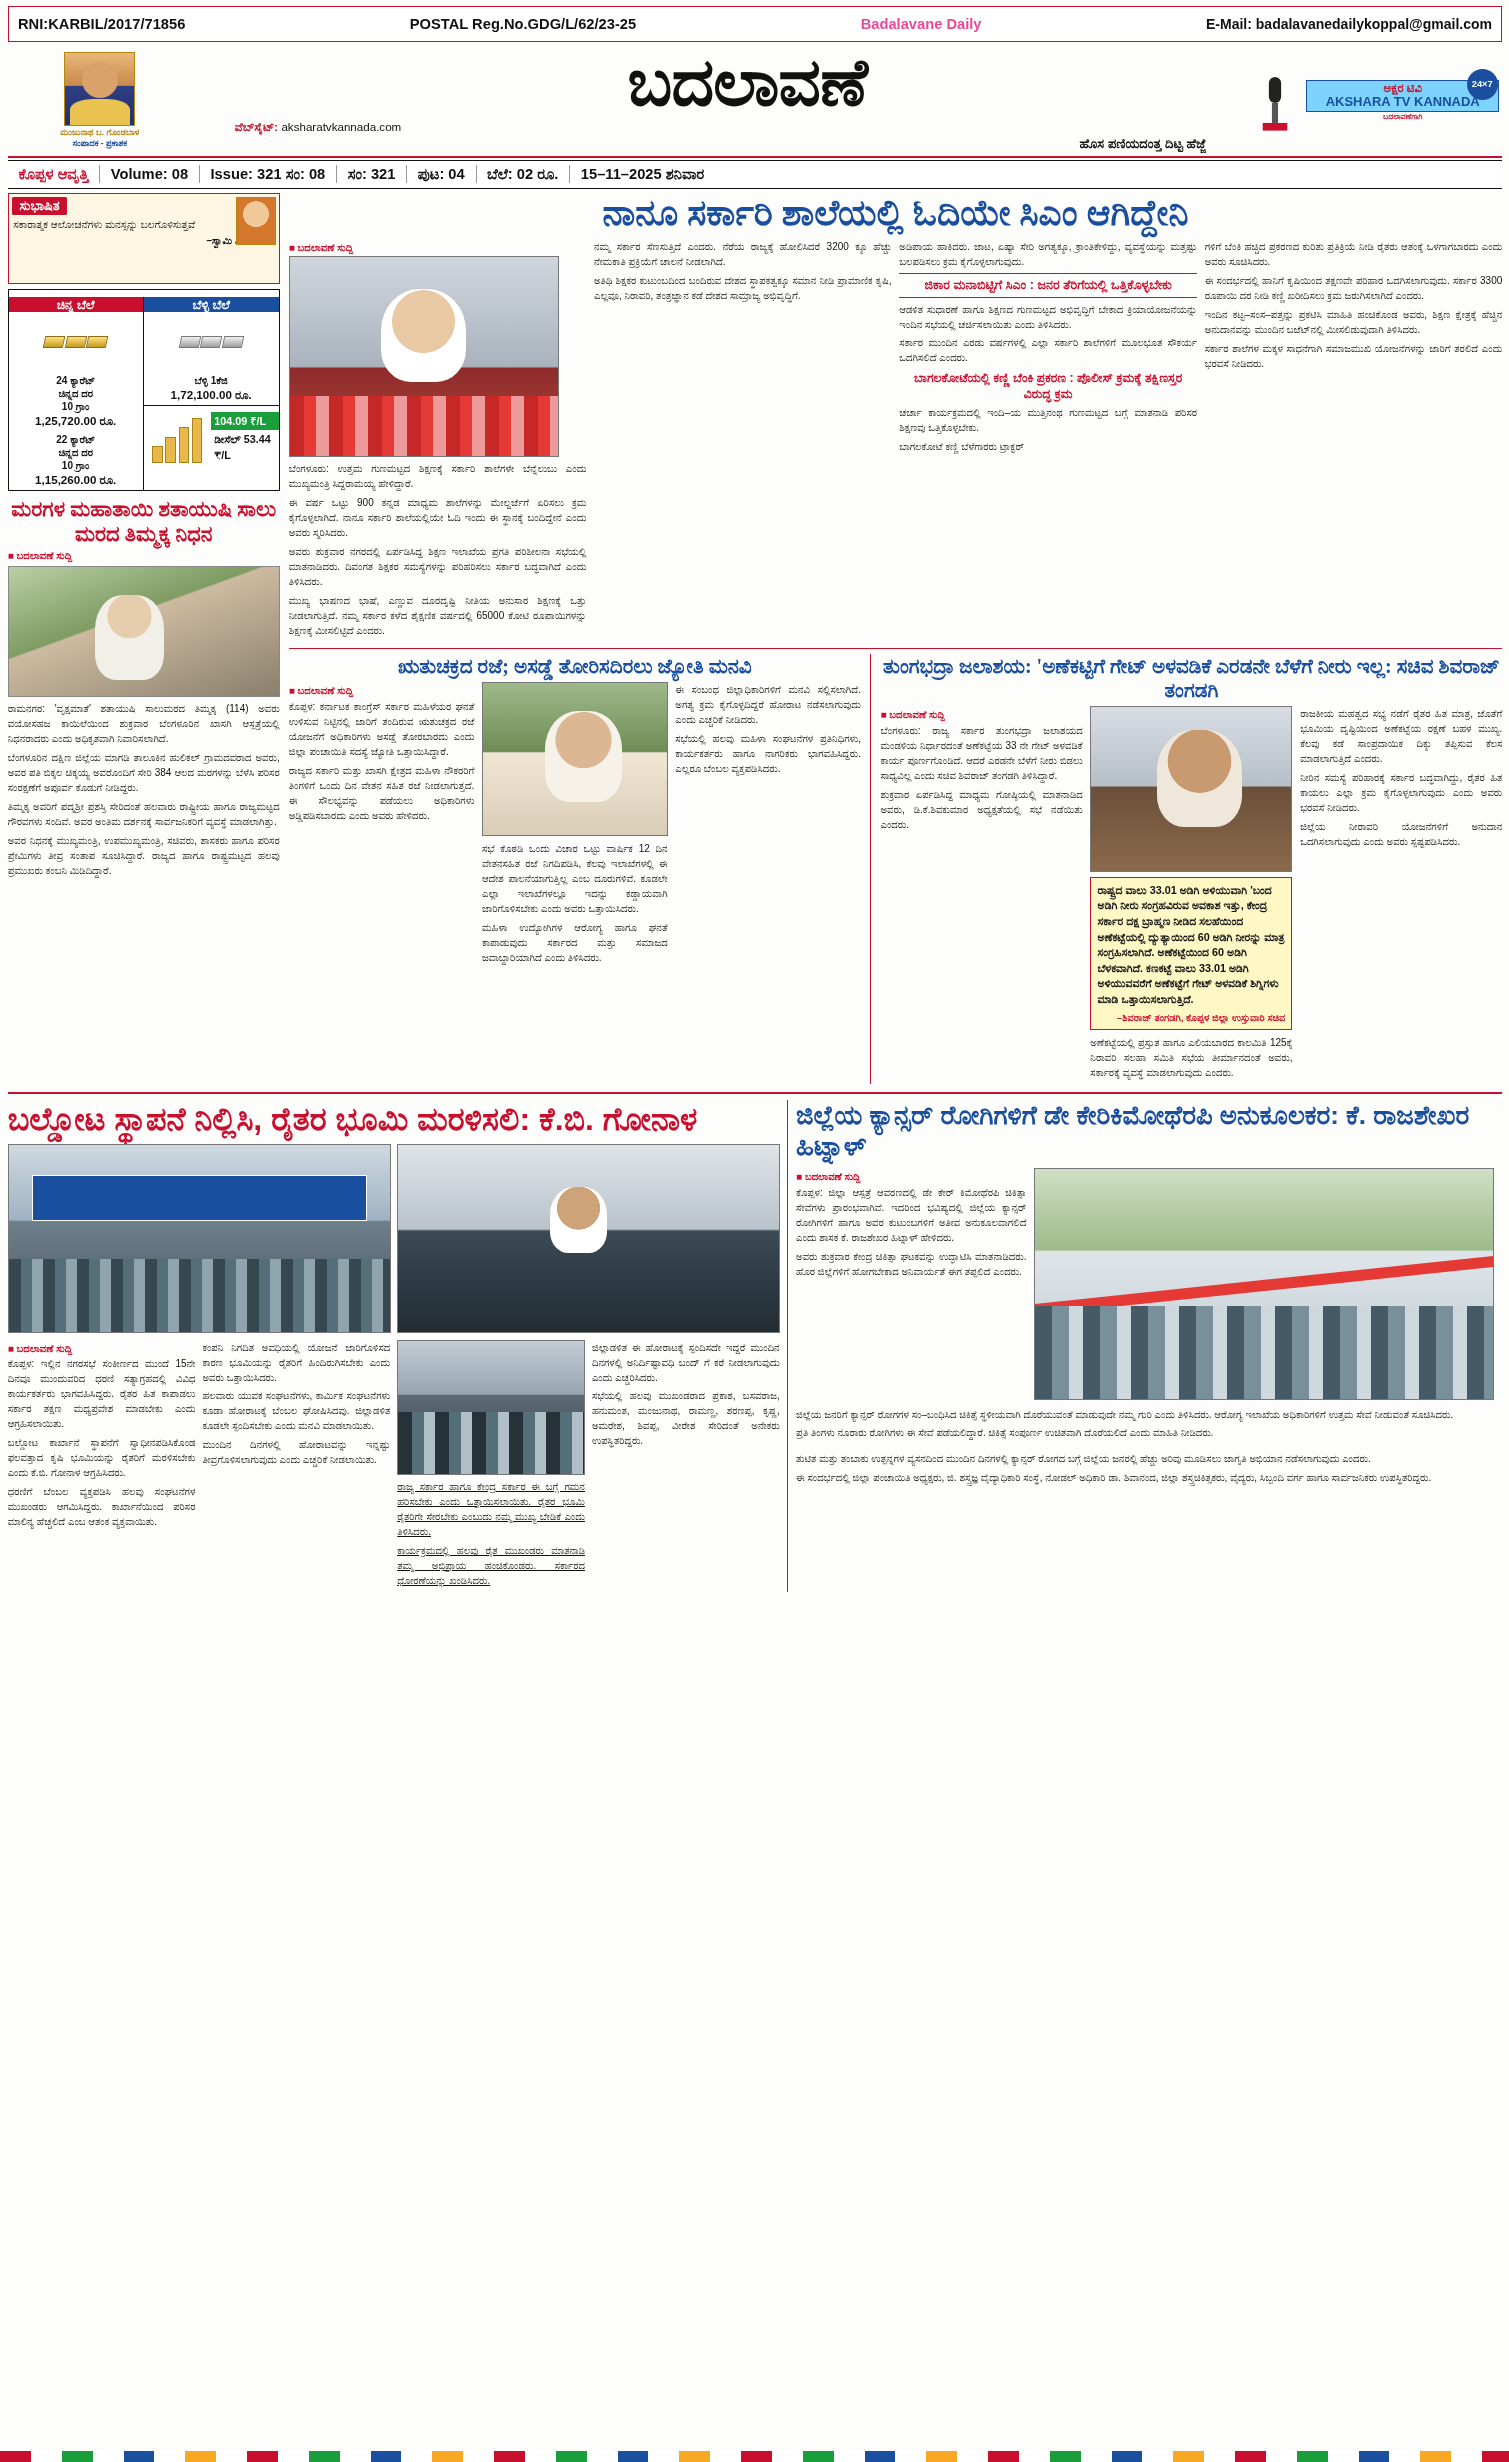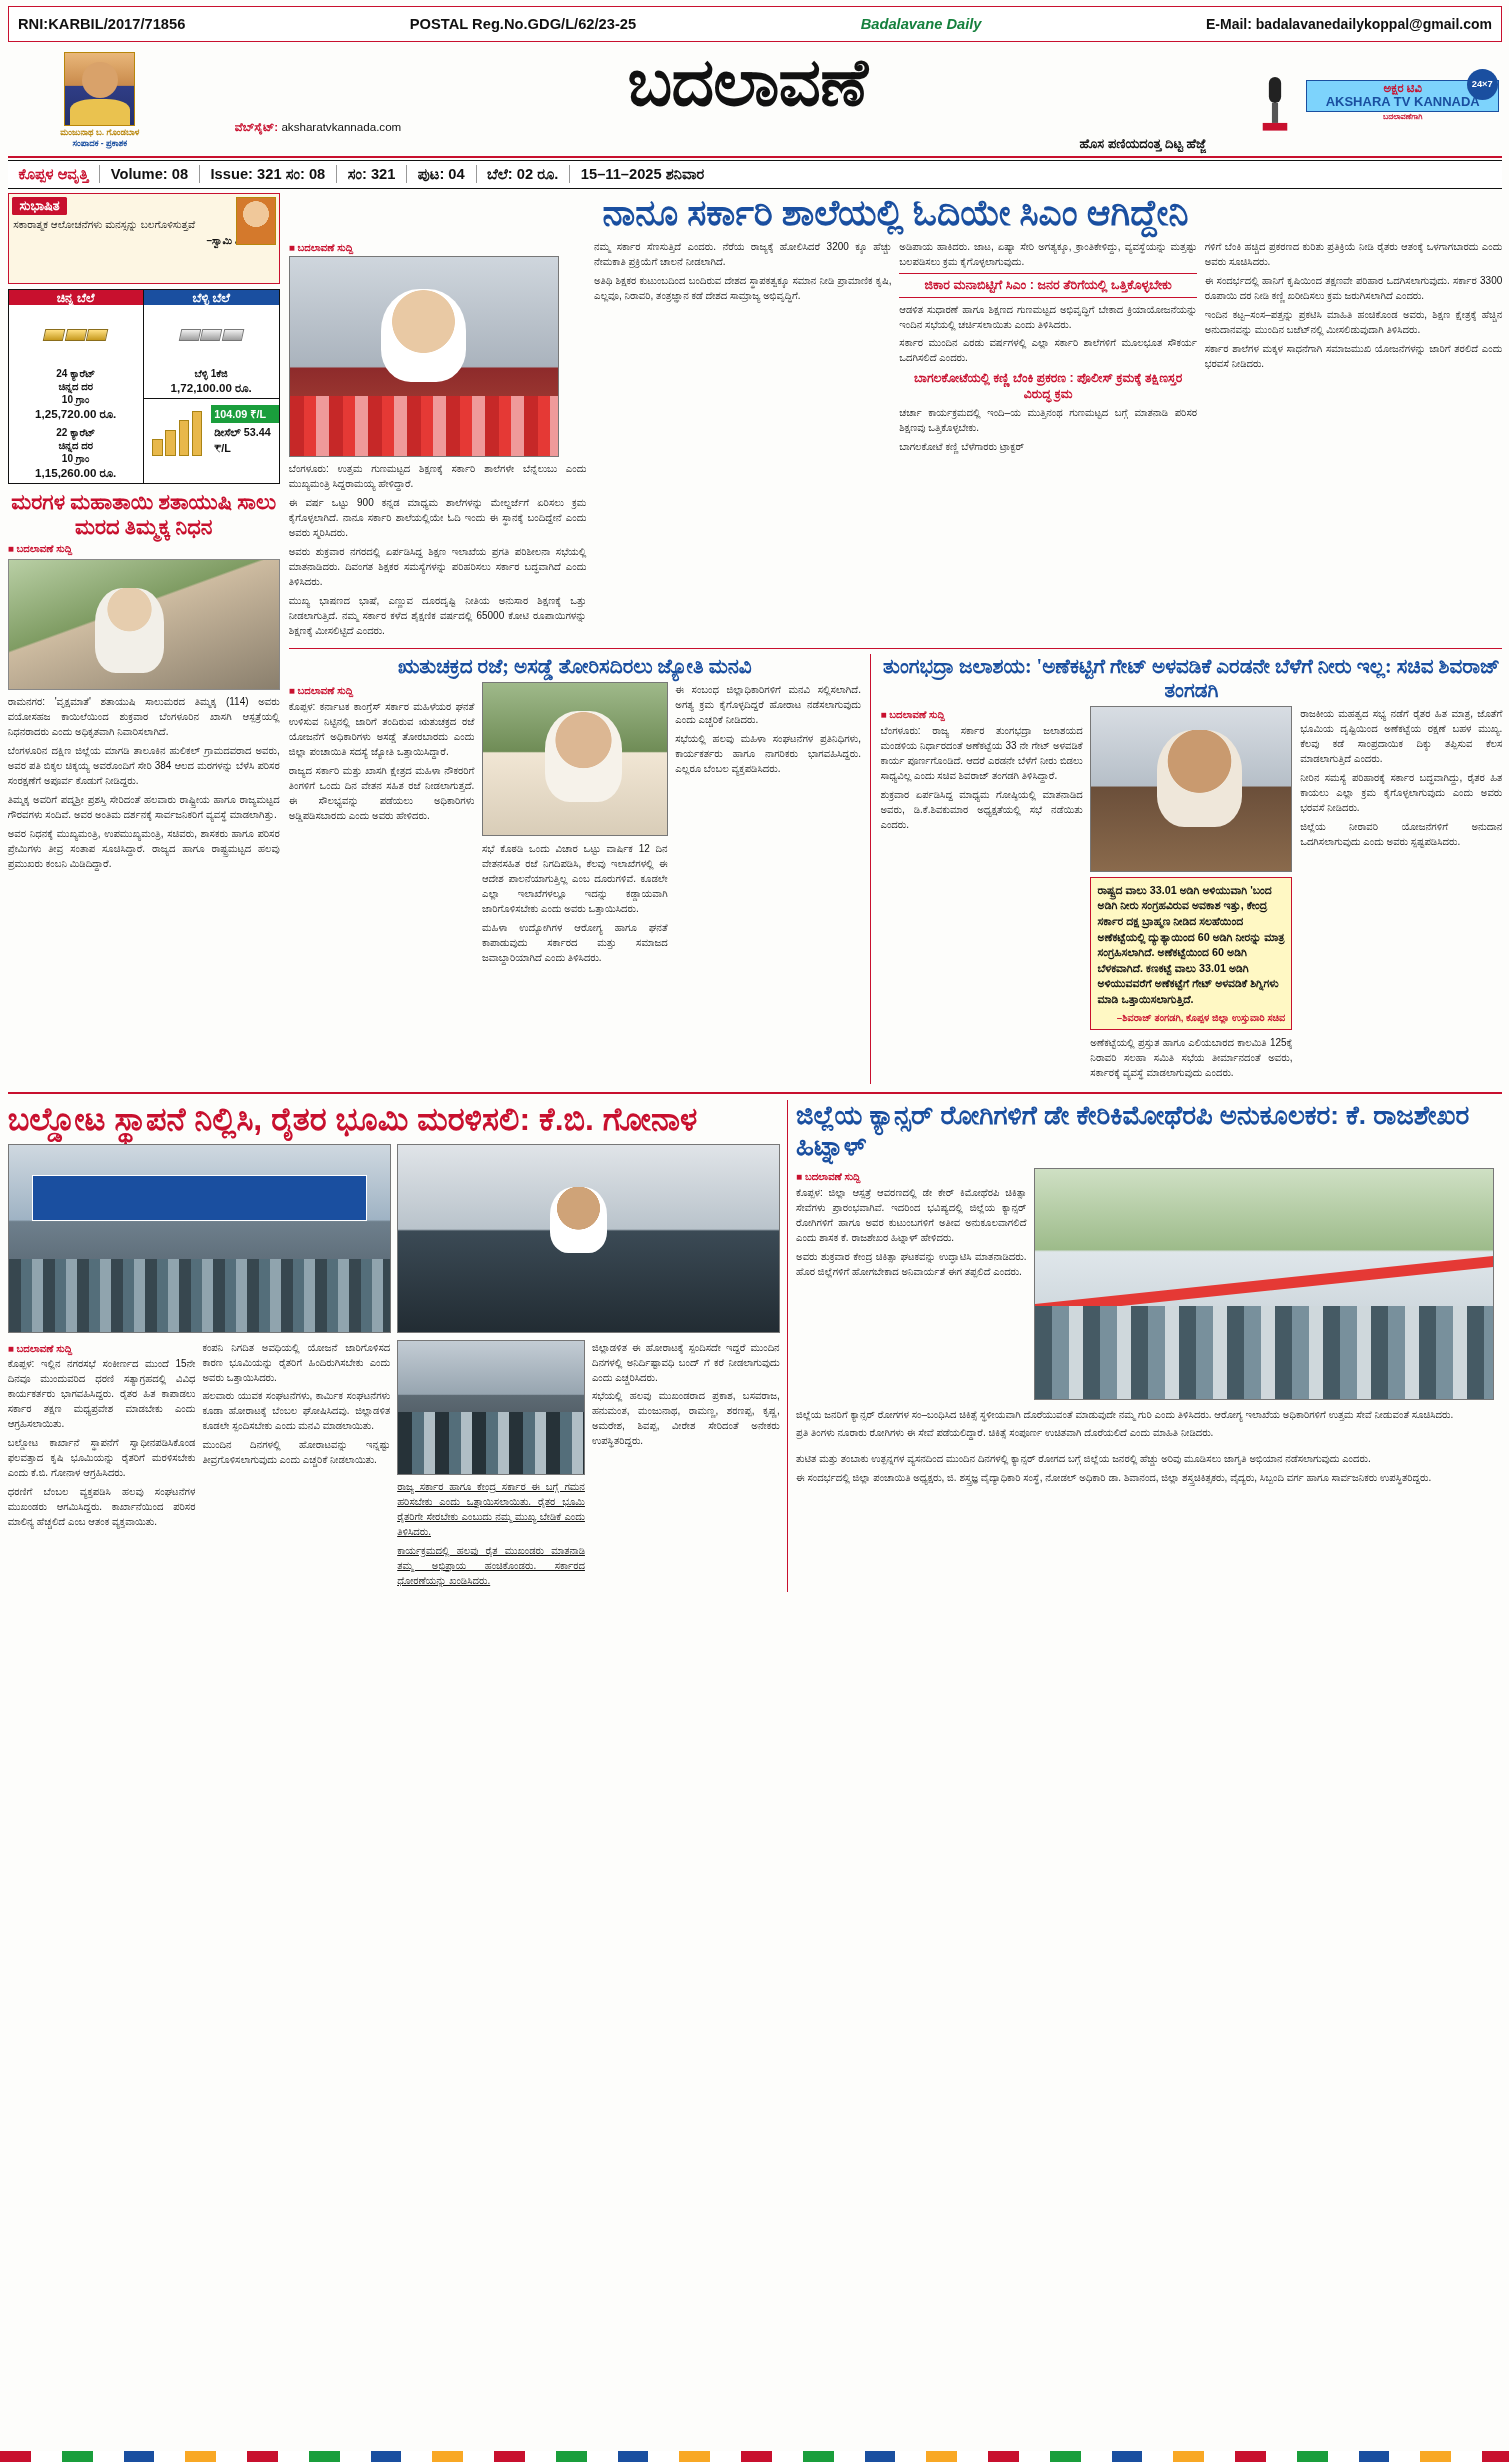--- a/index.html
+++ b/index.html
@@ -22,21 +22,21 @@
   
   .topbar {
     display:flex; align-items:center; justify-content:space-between;
     border:1.5px solid #c8102e;
     background:#fff;
     height:36px;
     padding:0 9.3px;
     font-size:14.7px; font-weight:bold;
     color:#111;
   }
-  .topbar .mid { color:#15803d; font-size:14.7px;font-style:italic; }
+  .topbar .mid { color:#ec4899; font-size:14.7px; }
   .topbar .right { font-size:14px; }
 
   
   .masthead {
     display:flex; align-items:center; justify-content:space-between;
     border-bottom:2.3px solid #c8102e;
     padding:4.6px 3.1px 1.5px 3.1px;
     height:116px;
     position:relative;
   }
@@ -112,21 +112,21 @@
   }
   .subhashita p { font-size:10.4px; margin:3.1px 1.5px; line-height:1.35; color:#111; }
   .subhashita .auth { text-align:right; font-weight:bold; font-size:10px; color:#111;}
   .swami {
     position:absolute; right:3.1px; top:3.1px; width:40px; height:48px;
     background:radial-gradient(circle at 50% 35%, #f0c89a 0 36%, #d4792c 37% 100%);
     border:0.8px solid #b8860b;
   }
 
   .rates { border:1.5px solid #111; margin-top:4.6px; background:#fff; }
-  .rates-row { display:flex; }
+  .rates-row { display:flex;margin-top:7px; }
   .rate-cell { width:50%; border-right:0.8px solid #111; }
   .rate-cell:last-child { border-right:none; }
   .rate-hd {
     background:#c8102e; color:#fff; text-align:center; font-size:12.4px; font-weight:bold; padding:0.8px;
   }
   .rate-hd.blue { background:#1a4fa0; }
   .rate-img { height:60px; display:flex; align-items:center; justify-content:center; }
   .gold-bar { width:20px; height:12.4px; background:linear-gradient(#ffe082,#c79a1e); border:0.8px solid #8a6d1b; margin:0.8px; transform:skewX(-12deg);}
   .silver-bar { width:20px; height:12.4px; background:linear-gradient(#f0f0f0,#9e9e9e); border:0.8px solid #777; margin:0.8px; transform:skewX(-12deg);}
   .rate-txt { text-align:center; font-size:10px; font-weight:bold; line-height:1.3; padding:1.5px 0 3.1px; }

